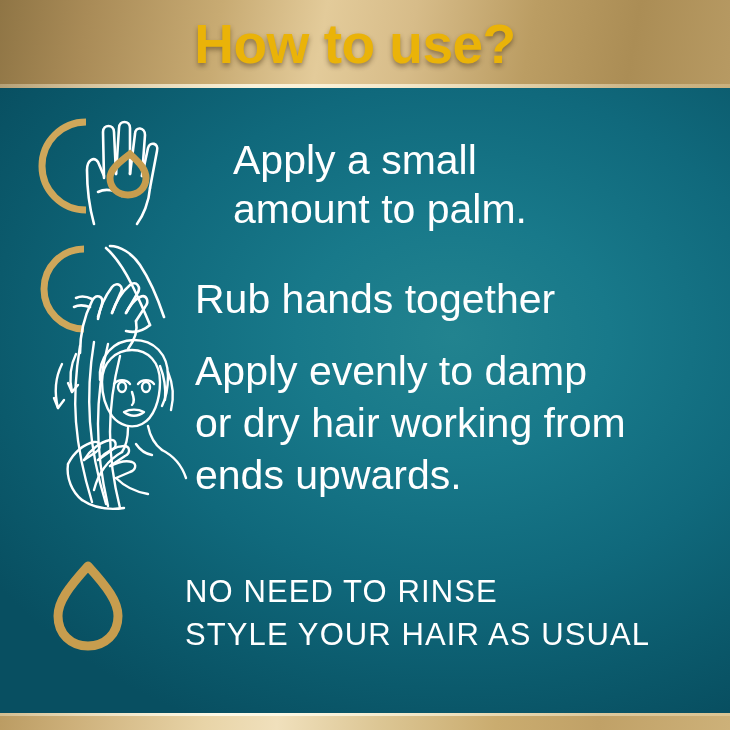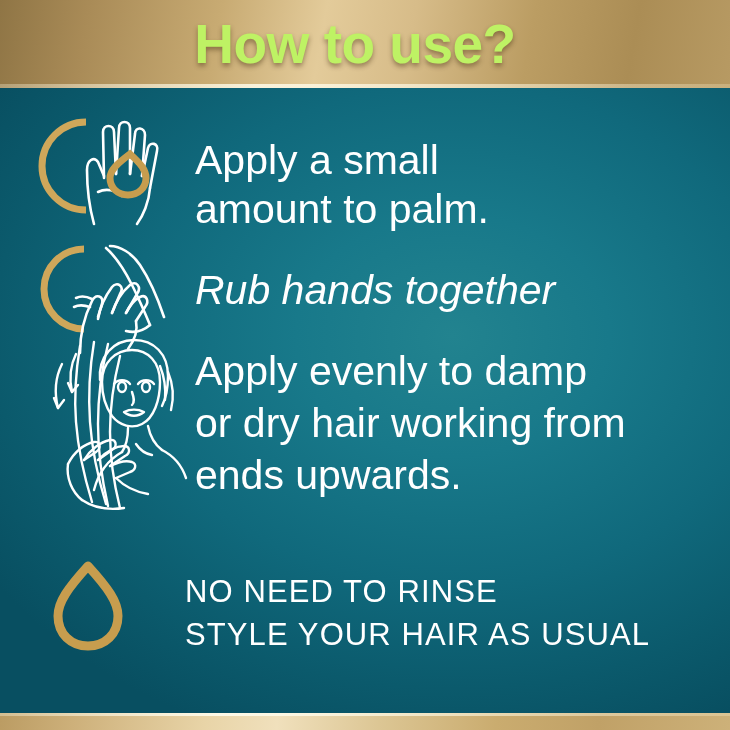--- a/index.html
+++ b/index.html
@@ -67,21 +67,21 @@
   }
   .header-title {
     position: absolute;
     left: 0;
     top: 0;
     width: 710px;
     height: 88px;
     display: flex;
     align-items: center;
     justify-content: center;
-    color: #bef264;
+    color: #eab308;
     font-size: 55px;
     font-weight: 700;
     letter-spacing: -0.5px;
     text-shadow: 0 3px 5px rgba(60,40,10,.45);
     white-space: nowrap;
     text-align: right;
   }
 
   
   .footer-bar {
@@ -130,42 +130,41 @@
   .step-icon {
     flex: 0 0 auto;
     position: relative;
   }
   .step-text {
     color: #ffffff;
     font-weight: 400;
     white-space: pre-line;
   }
 
-  .step-1 { left: 40px; top: 18px;  width: 660px; }
+  .step-1 { left: 40px; top: 18px;  width: 660px; gap: 38px; }
   .step-2 { left: 40px; top: 155px; width: 660px; }
   .step-3 { left: 28px; top: 248px; width: 690px; }
   .step-4 { left: 52px; top: 470px; width: 660px; gap: 24px; }
 
   .step-1 .step-icon { width: 140px; height: 120px; }
   .step-2 .step-icon { width: 140px; height: 110px; }
   .step-3 .step-icon { width: 160px; height: 175px; }
   .step-4 .step-icon { width: 72px;  height: 92px; }
 
   .step-1 .step-text {
     font-size: 41px;
     line-height: 49px;
     margin-left: 15px;
     margin-top: 30px;
   }
   .step-2 .step-text {
     font-size: 41px;
     line-height: 49px;
     margin-left: 15px;
-    margin-top: 23px;
-    font-style: italic;
+    margin-top: 32px;
   }
   .step-3 .step-text {
     font-size: 41px;
     line-height: 52px;
     margin-left: 7px;
     margin-top: 9px;
   }
   .step-4 .step-text {
     font-size: 31px;
     line-height: 43px;

